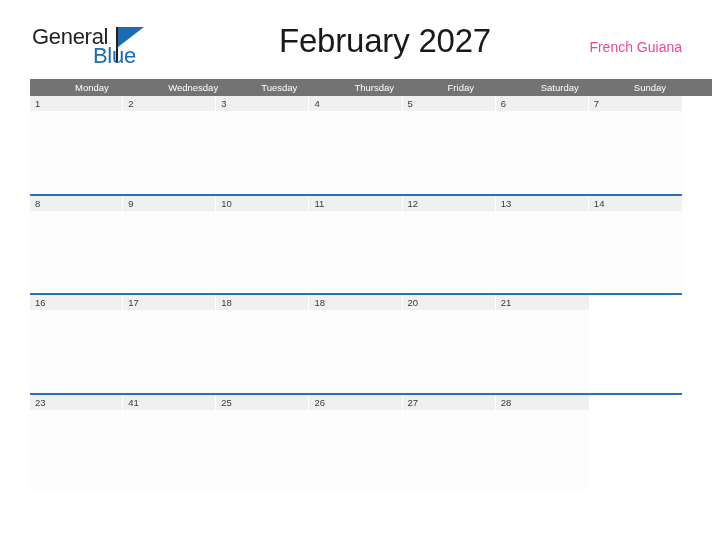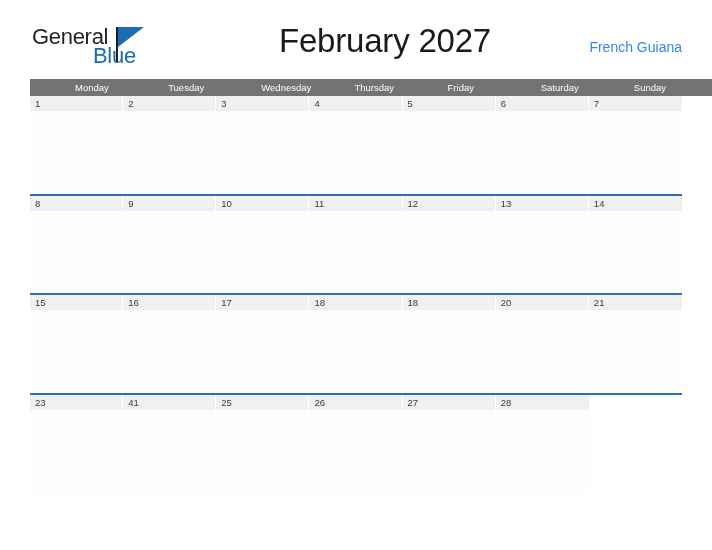--- a/index.html
+++ b/index.html
@@ -93,21 +93,21 @@
     font-weight: 400;
     letter-spacing: -0.2px;
     white-space: nowrap;
   }
 
   .cal-location {
     position: absolute;
     right: 0px;
     top: 17px;
     font-size: 14px;
-    color: #3b82f6;
+    color: #ec4899;
     font-family: "Liberation Sans", sans-serif;
     text-align: right;
     white-space: nowrap;
   }
 
   
   .calendar {
     position: absolute;
     left: 30px;
     top: 79px;
@@ -191,22 +191,22 @@
     <div class="cal-title">February 2027</div>
 
     <div class="cal-location">French Guiana</div>
 
   </div>
 
   <div class="calendar">
 
     <div class="weekday-row">
       <div class="weekday-cell">Monday</div>
+      <div class="weekday-cell">Wednesday</div>
       <div class="weekday-cell">Tuesday</div>
-      <div class="weekday-cell">Wednesday</div>
       <div class="weekday-cell">Thursday</div>
       <div class="weekday-cell">Friday</div>
       <div class="weekday-cell">Saturday</div>
       <div class="weekday-cell">Sunday</div>
     </div>
 
     <div class="week-row first">
       <div class="day-cell">
         <div class="day-number-band">1</div>
         <div class="day-body"></div>
@@ -263,24 +263,20 @@
         <div class="day-body"></div>
       </div>
       <div class="day-cell">
         <div class="day-number-band">14</div>
         <div class="day-body"></div>
       </div>
     </div>
 
     <div class="week-row">
       <div class="day-cell">
-        <div class="day-number-band">15</div>
-        <div class="day-body"></div>
-      </div>
-      <div class="day-cell">
         <div class="day-number-band">16</div>
         <div class="day-body"></div>
       </div>
       <div class="day-cell">
         <div class="day-number-band">17</div>
         <div class="day-body"></div>
       </div>
       <div class="day-cell">
         <div class="day-number-band">18</div>
         <div class="day-body"></div>

